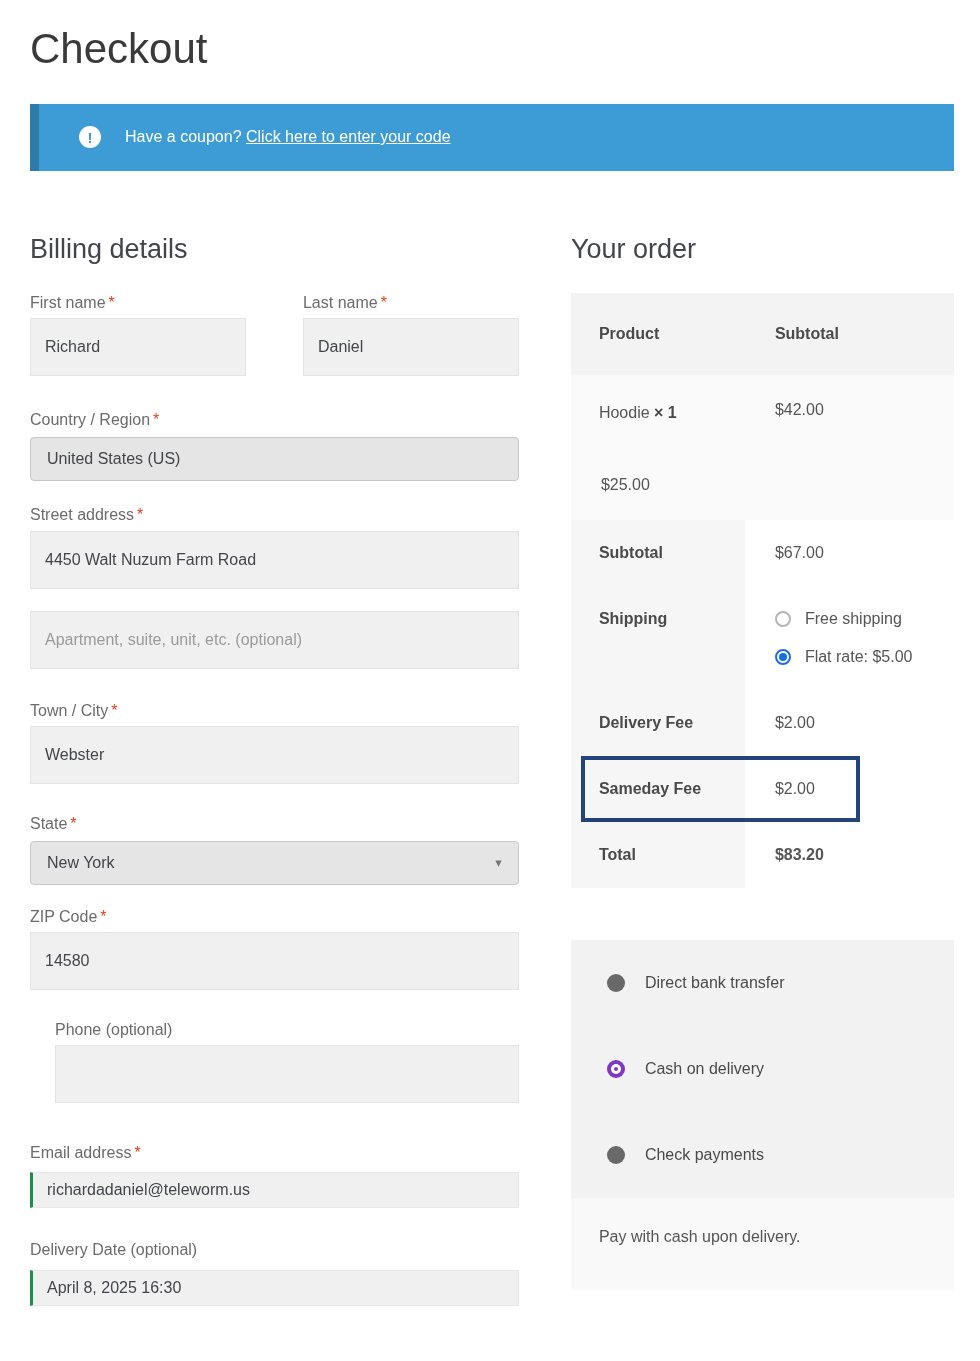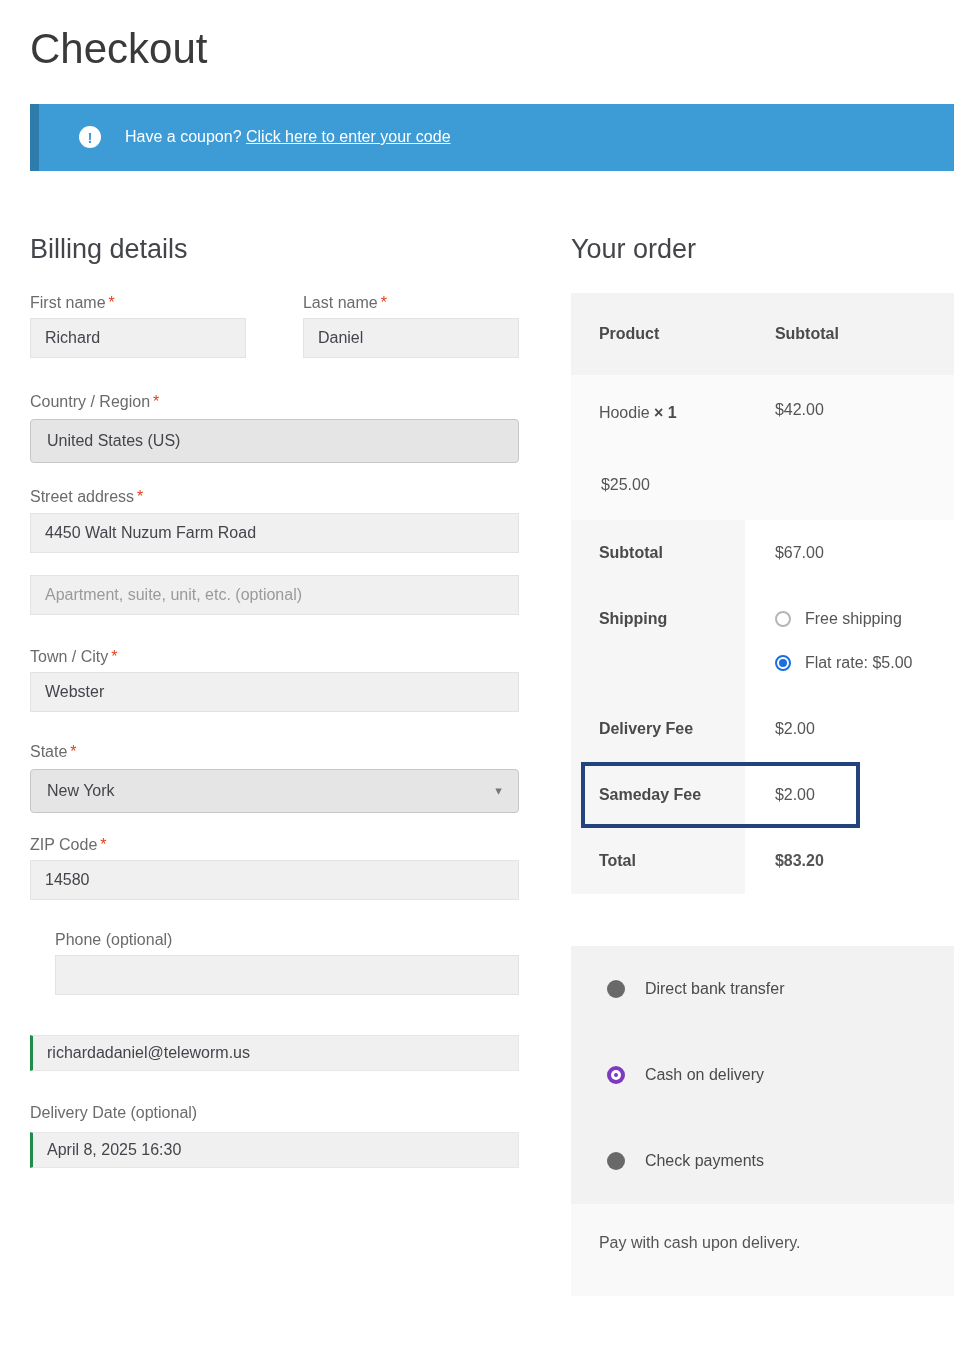--- a/index.html
+++ b/index.html
@@ -40,21 +40,21 @@
     margin: 0 0 28px; font-size: 27px; font-weight: 400;
     color: #43454b; line-height: 1.2;
   }
 
   
   .f-label { display: block; color: #6b6b6b; margin-bottom: 6px; line-height: 1.2; }
   .req { color: #e2401c; margin-left: 3px; }
   .two-col { display: flex; gap: 57px; }
   .two-col .fcol { flex: 1; }
   .input-gray {
-    display: block; width: 100%; height: 40px;
+    display: block; width: 100%; height: 58px;
     background: #f0f0f0; border: 1px solid #e3e3e3;
     padding: 0 14px; font-size: 16px; color: #43454b;
     font-family: inherit; outline: none;
   }
   .input-gray::placeholder { color: #9a9a9a; }
   .select-box {
     height: 44px; background: #e5e5e5; border: 1px solid #c7c7c7;
     border-radius: 4px; display: flex; align-items: center;
     justify-content: space-between; padding: 0 16px; color: #43454b;
     cursor: pointer;
@@ -83,21 +83,21 @@
   .ot-head .ot-cell-label, .ot-head .ot-cell-value { padding-top: 32px; padding-bottom: 32px; }
   .bold-label { font-weight: 700; color: #4a4a4a; }
   .ot-item { background: #fafafa; }
   .ot-item .ot-cell-label, .ot-item .ot-cell-value { padding-top: 26px; padding-bottom: 26px; }
   .item-name { display: inline-block; max-width: 112px; line-height: 1.45; }
   .qty { font-weight: 700; color: #4a4a4a; }
   .ot-total .ot-cell-label { background: #f6f6f6; font-weight: 700; color: #4a4a4a; }
   .ot-total .ot-cell-value { color: #555; }
   .total-strong { font-weight: 700; color: #4a4a4a; }
 
-  .ship-options { display: flex; flex-direction: column; gap: 26px; }
+  .ship-options { display: flex; flex-direction: column; gap: 20px; }
   .ship-opt { display: flex; align-items: center; gap: 14px; cursor: pointer; }
   .radio-ring {
     width: 16px; height: 16px; border-radius: 50%;
     border: 2px solid #b5b5b5; background: #fff; flex: 0 0 16px;
   }
   .radio-ring.checked { border-color: #1a6fe0; position: relative; }
   .radio-ring.checked::after {
     content: ''; position: absolute; inset: 2px;
     border-radius: 50%; background: #1a6fe0;
   }
@@ -197,20 +197,21 @@
         <span class="f-label"><span>ZIP Code</span><span class="req">*</span></span>
         <input class="input-gray" readonly="" value="14580" style="">
       </div>
 
       <div class="mb40">
         <span class="f-label">Phone (optional)</span>
         <input class="input-gray" readonly="" value="" style="">
       </div>
 
       <div class="mb32">
+        <span class="f-label" style="margin-bottom:10px;"><span>Email address</span><span class="req">*</span></span>
         <input class="input-valid" readonly="" value="richardadaniel@teleworm.us" style="">
       </div>
 
       <div>
         <span class="f-label" style="margin-bottom:10px;">Delivery Date (optional)</span>
         <input class="input-valid" readonly="" value="April 8, 2025 16:30" style="">
       </div>
     </div>
 
     <div class="col-right">

